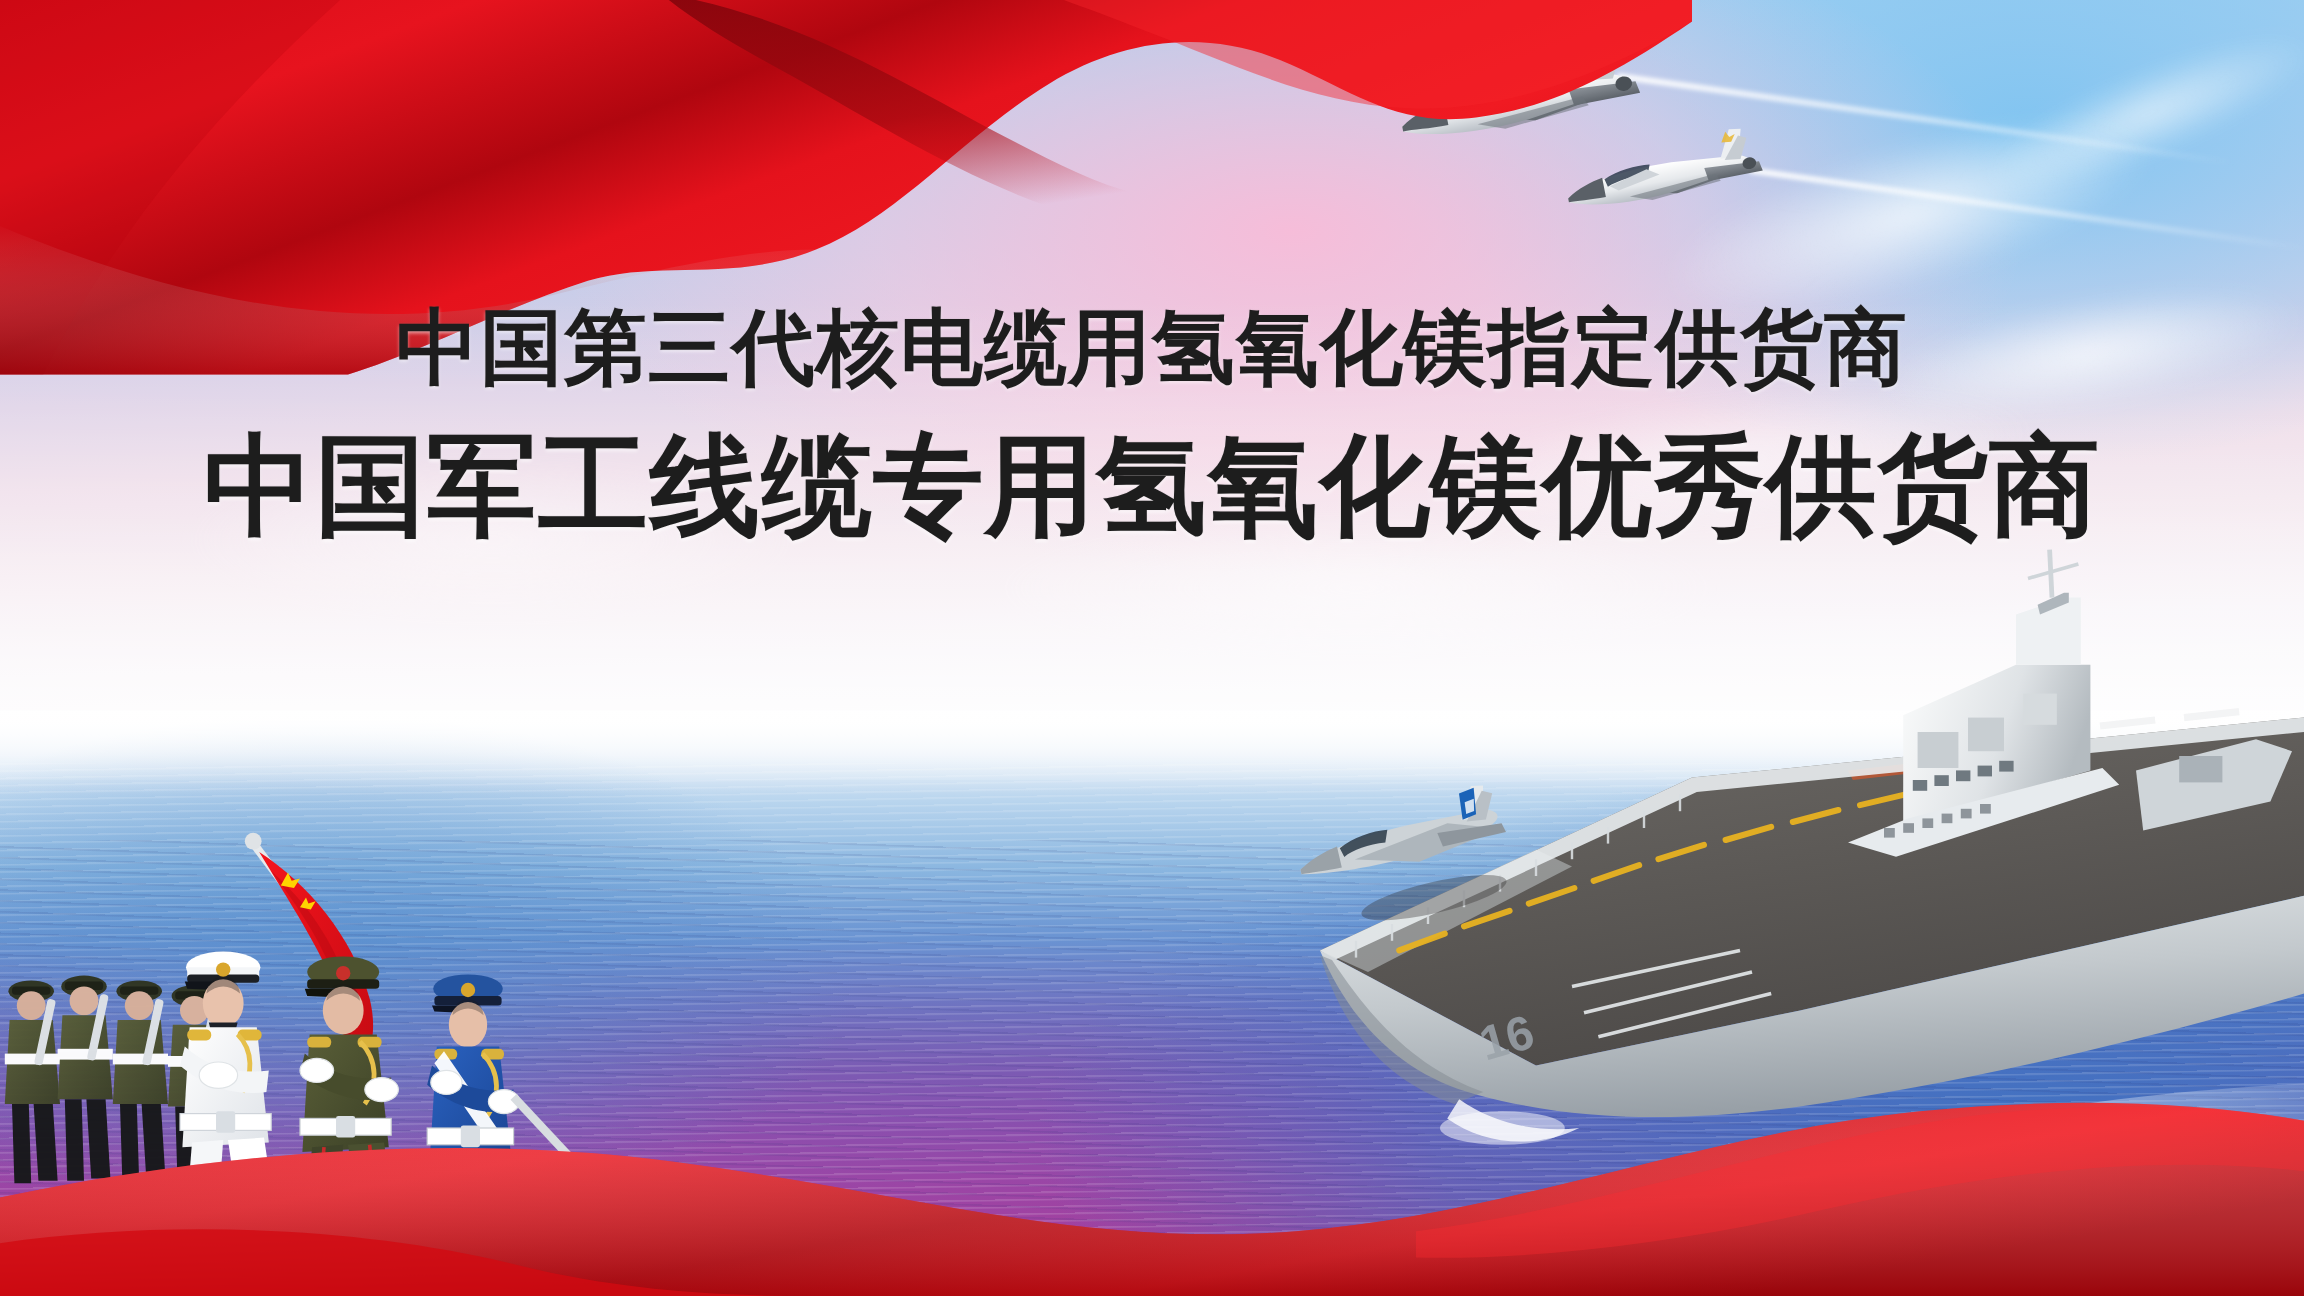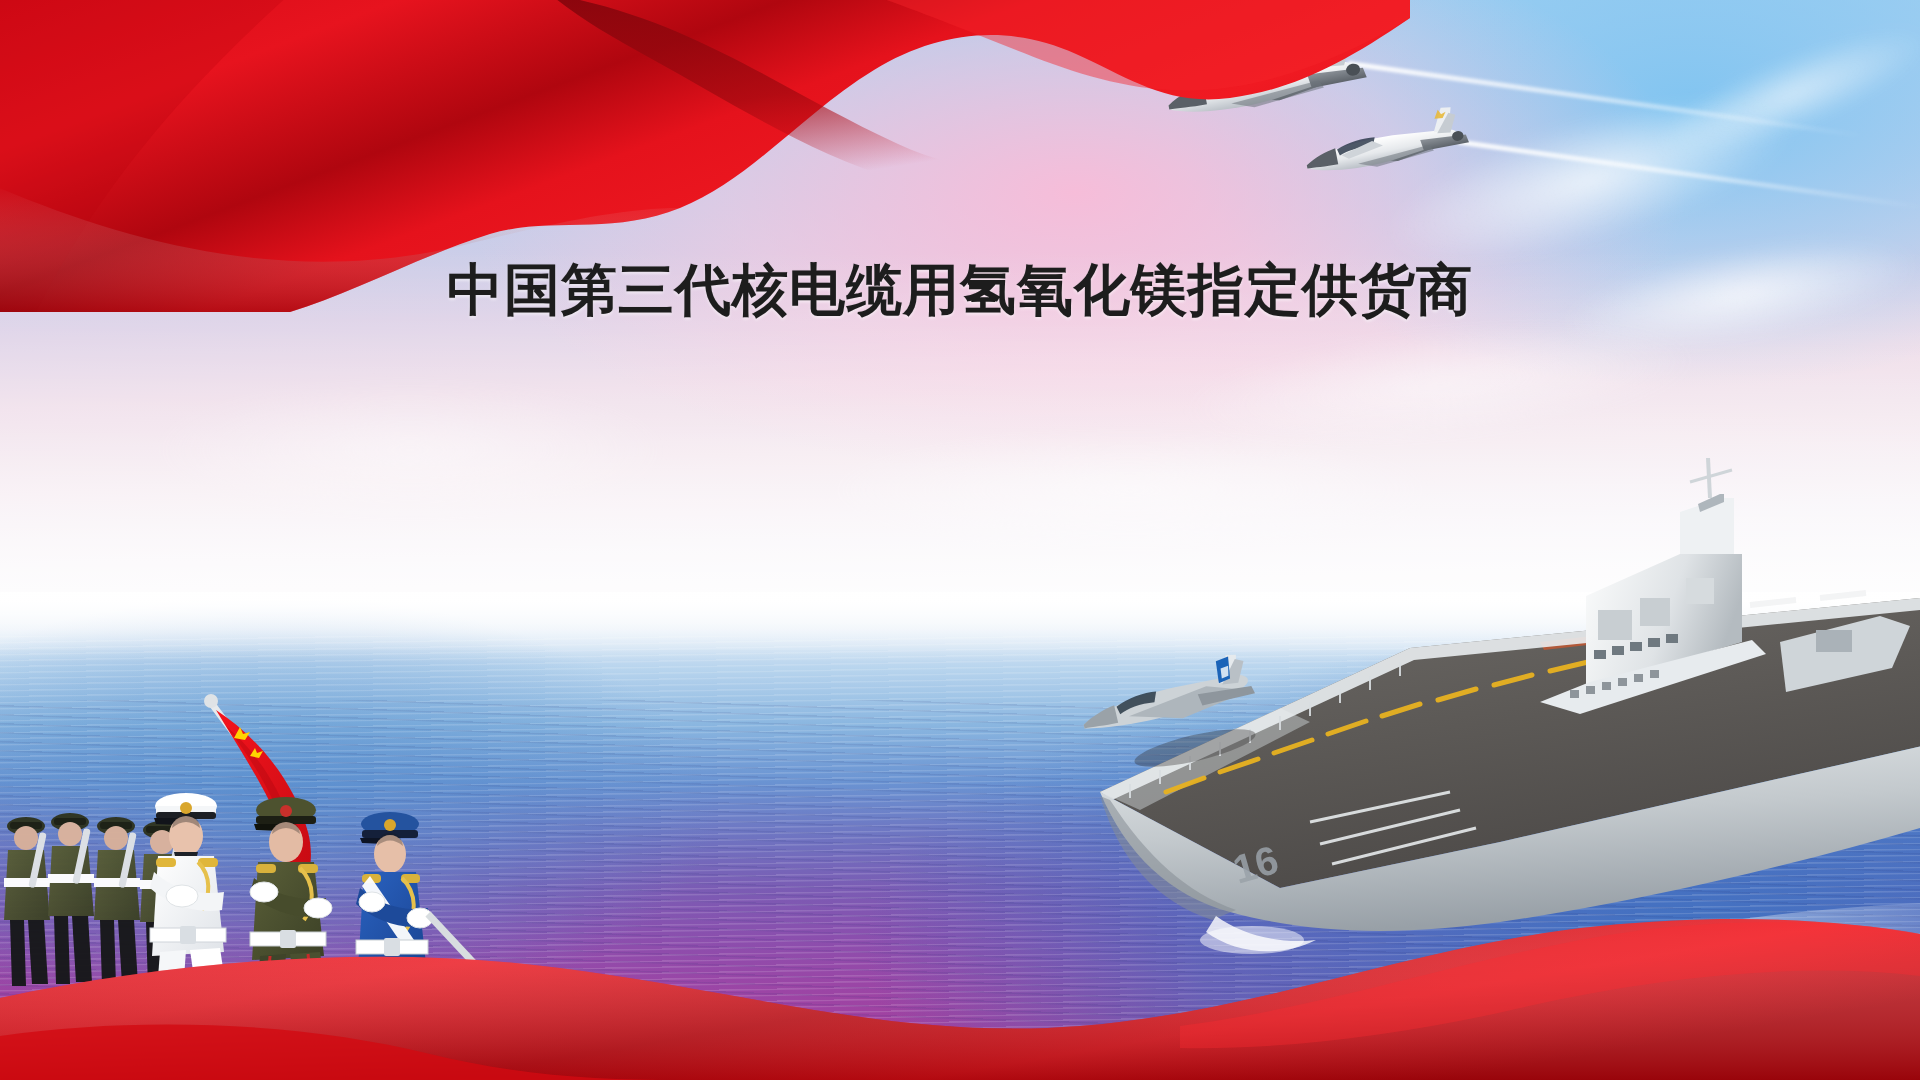--- a/index.html
+++ b/index.html
@@ -112,21 +112,21 @@
     pointer-events:none;
   }
   .title-line{
     display:block;
     color:#1d1d1d;
     font-family:"Liberation Sans","DejaVu Sans",sans-serif;
     font-weight:700;
     white-space:nowrap;
     text-shadow:0 2px 3px rgba(255,255,255,.55), 0 0 1px rgba(0,0,0,.25);
   }
-  .title-1{font-size:56px;line-height:104px;letter-spacing:1px;}
+  .title-1{font-size:69px;line-height:104px;letter-spacing:1px;}
   .title-2{font-size:92px;line-height:116px;letter-spacing:1px;margin-top:6px;}
 
   
   .guard{position:absolute;left:0;bottom:0;width:560px;height:460px;}
   .guard svg{display:block;width:100%;height:100%;overflow:visible;}
 
   
   .carrier{position:absolute;right:-20px;bottom:28px;width:960px;height:560px;}
   .carrier svg{display:block;width:100%;height:100%;overflow:visible;}
 </style>
@@ -241,20 +241,21 @@
       <path d="M0,0 L300,0 C200,90 110,190 46,318 L0,318 Z" fill="#b9050e" opacity=".28"></path>
 
       <path d="M880,0 L1420,0 L1420,24 C1330,78 1250,100 1180,96 C1100,92 1030,56 960,30 C930,18 902,8 880,0 Z" fill="#f4232b" opacity=".45"></path>
 
       <path d="M0,190 C140,250 300,292 470,252 C560,230 630,214 690,214 C620,242 560,222 500,240 C430,262 360,300 300,318 L0,318 Z" fill="url(#flagLowShade)"></path>
     </svg>
   </div>
 
   <div class="titles">
     <span class="title-line title-1">中国第三代核电缆用氢氧化镁指定供货商</span>
+    <span class="title-line title-2">中国军工线缆专用氢氧化镁优秀供货商</span>
   </div>
 
   <div class="sea"></div>
   <div class="sea-blue"></div>
   <div class="ripples"></div>
   <div class="ripples2"></div>
   <div class="horizon-glow"></div>
 
   <div class="carrier">
     <svg viewBox="0 0 960 560">

